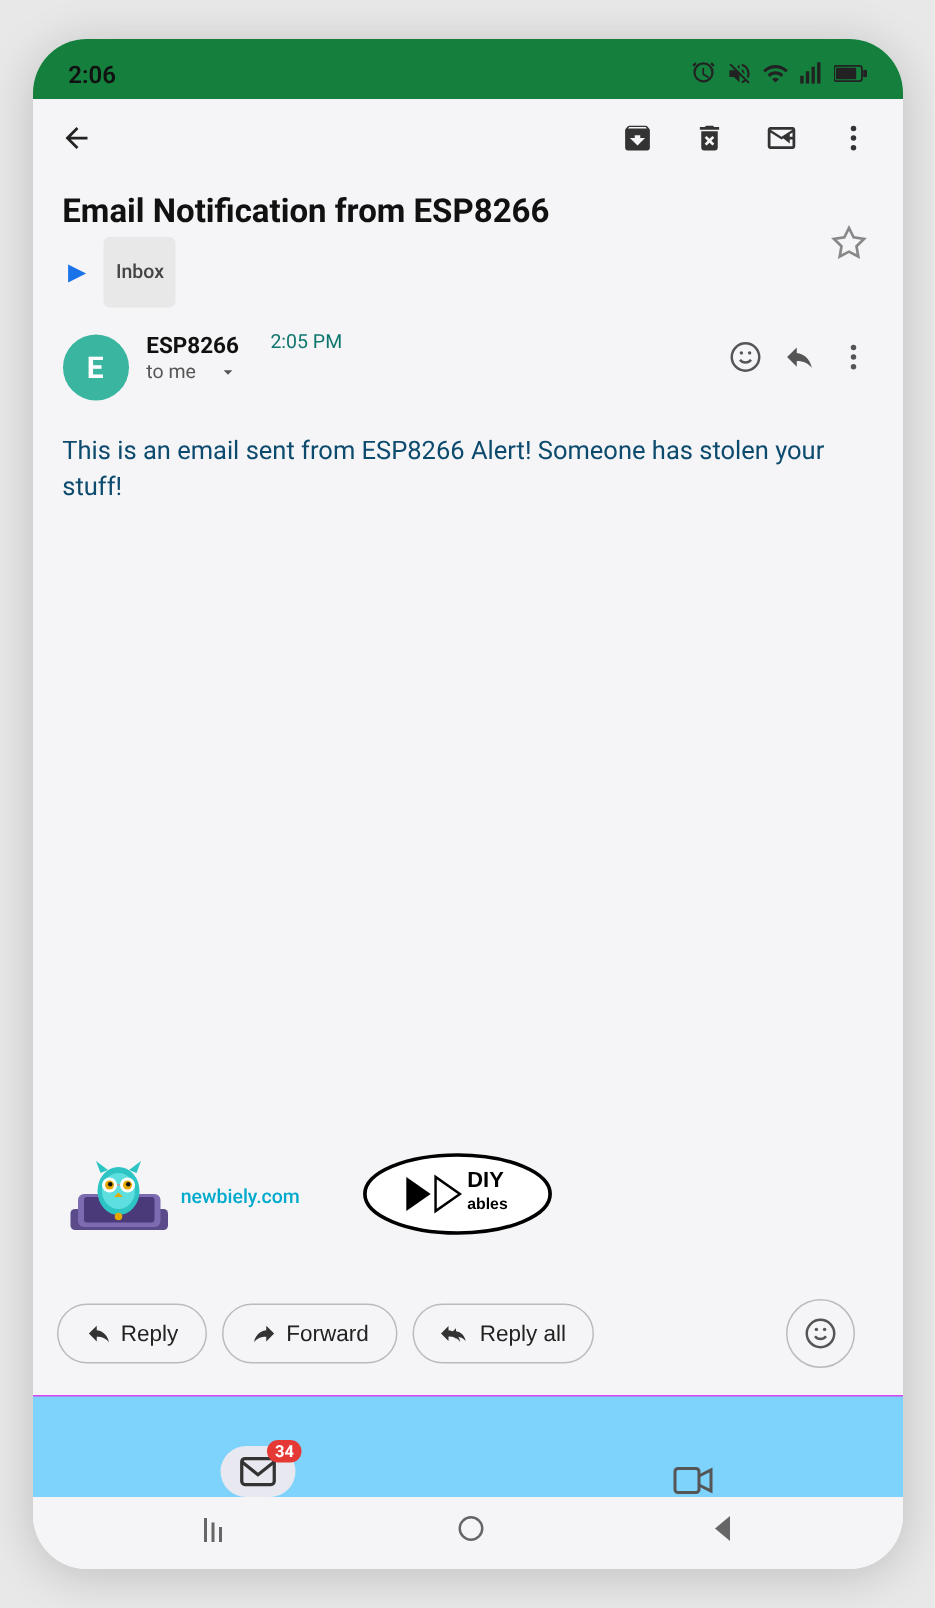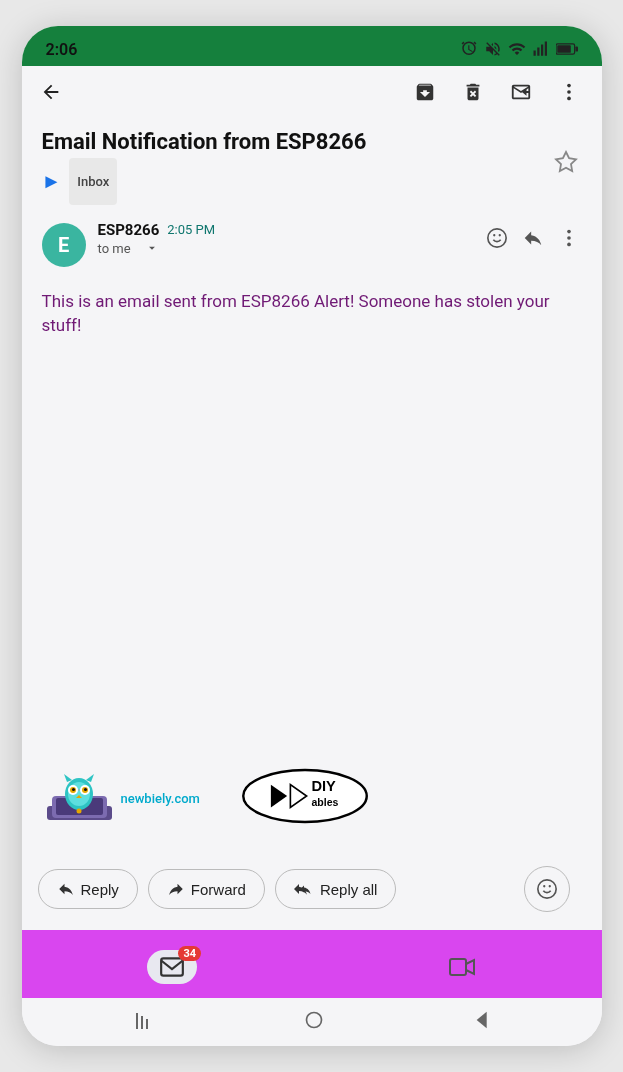--- a/index.html
+++ b/index.html
@@ -136,22 +136,22 @@
       font-size: 20px;
       font-weight: 700;
       flex-shrink: 0;
       margin-top: 2px;
     }
     .sender-info {
       flex: 1;
     }
     .sender-name-row {
       display: flex;
-      align-items: center;
-      gap: 8px;
+      align-items: flex-start;
+      gap: 21px;
     }
     .sender-name {
       font-size: 15px;
       font-weight: 700;
       color: #111;
     }
     .sender-time {
       font-size: 13px;
       color: #0f766e;
     }
@@ -179,21 +179,21 @@
       padding: 2px;
     }
     
     .email-body {
       padding: 18px 20px 10px 20px;
       background: #f5f5f7;
       flex: 1;
     }
     .email-content {
       font-size: 17px;
-      color: #701a75;
+      color: #0c4a6e;
       line-height: 1.45;
     }
     
     .logos-area {
       display: flex;
       align-items: center;
       justify-content: flex-start;
       gap: 40px;
       padding: 30px 20px 20px 20px;
       background: #f5f5f7;
@@ -247,26 +247,26 @@
       background: #f5f5f7;
       display: flex;
       align-items: center;
       justify-content: center;
       font-size: 20px;
       cursor: pointer;
       margin-left: auto;
     }
     
     .bottom-nav {
-      background: #d946ef;
+      background: #7dd3fc;
       height: 68px;
       display: flex;
-      align-items: center;
+      align-items: flex-end;
       justify-content: space-around;
-      border-top: 5px solid #d946ef;
+      border-top: 1px solid #d946ef;
     }
     .bottom-nav-item {
       display: flex;
       align-items: center;
       justify-content: center;
       position: relative;
       cursor: pointer;
     }
     .mail-badge-container {
       background: #e8e8f0;

